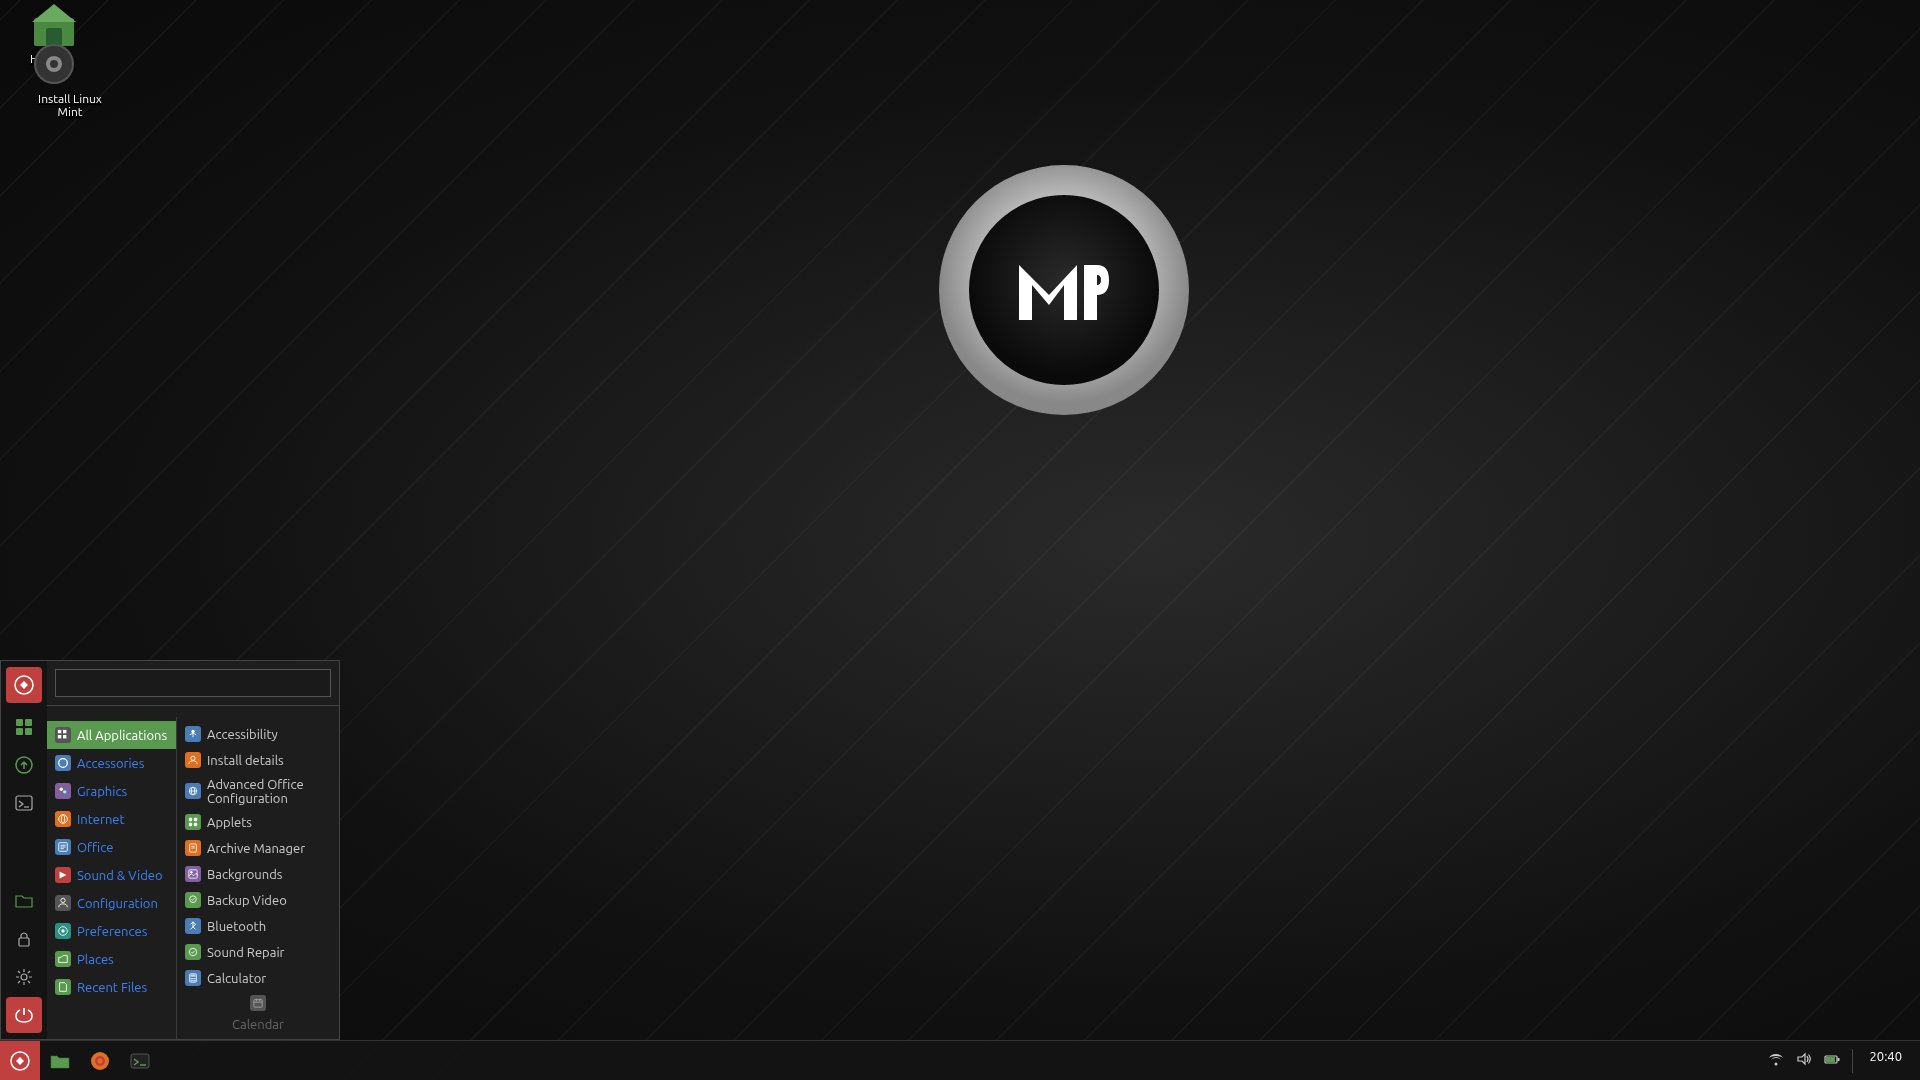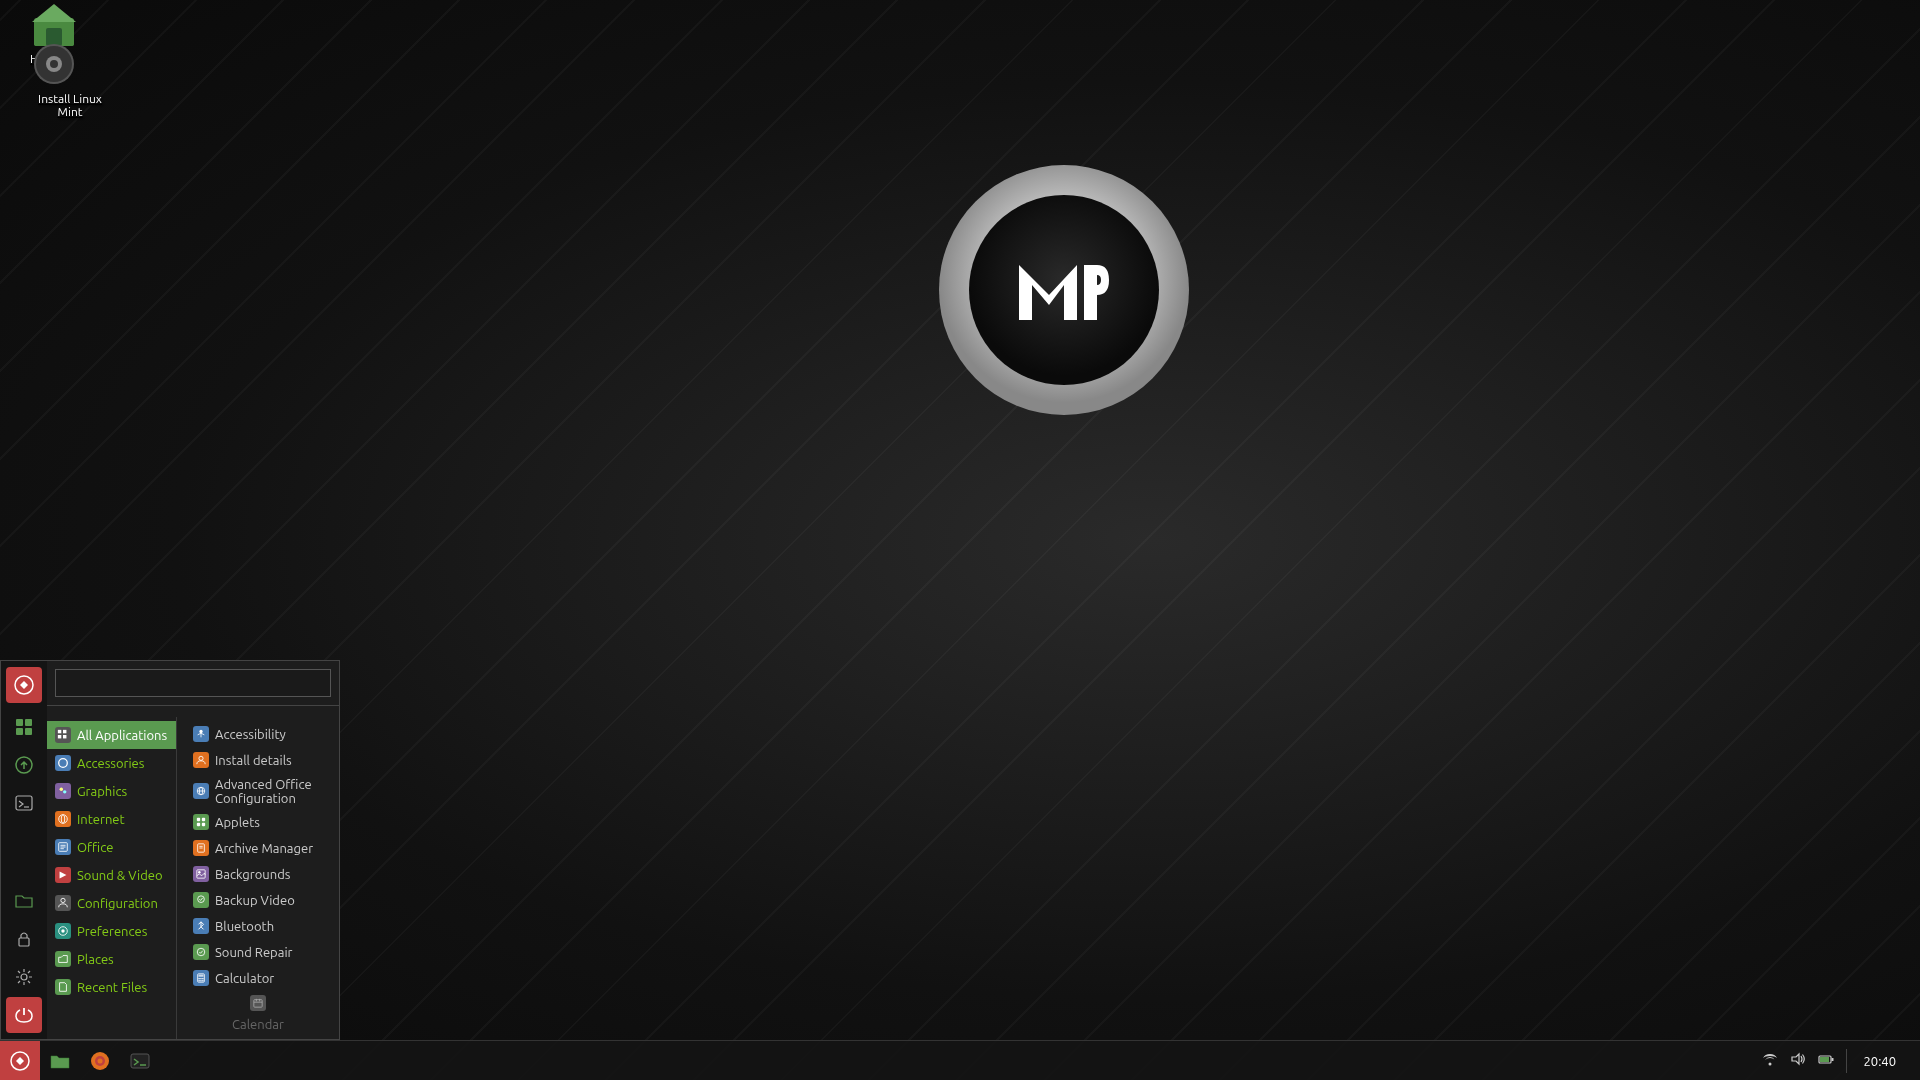--- a/index.html
+++ b/index.html
@@ -101,22 +101,21 @@
       height: 40px;
       display: flex;
       align-items: center;
       justify-content: center;
       cursor: pointer;
     }
 
     .taskbar-right {
       margin-left: auto;
       display: flex;
-      align-items: center;
-      padding-right: 16px;
+      padding-right: 10px;
       gap: 4px;
       color: white;
       font-size: 12px;
     }
 
     .taskbar-clock {
       color: white;
       font-size: 13px;
       padding: 0 8px;
     }
@@ -199,42 +198,42 @@
       border-right: 1px solid #3a3a3a;
       overflow-y: auto;
       padding: 4px 0;
     }
 
     .category-item {
       display: flex;
       align-items: center;
       padding: 5px 8px;
       cursor: pointer;
-      color: #84cc16;
+      color: #3b82f6;
       font-size: 13px;
       gap: 6px;
       min-height: 28px;
     }
 
     .category-item.active {
       background: #5a9a50;
       color: white;
     }
 
     
     .menu-apps {
       flex: 1;
       overflow-y: auto;
       padding: 4px 0;
     }
 
     .app-item {
       display: flex;
       align-items: center;
-      padding: 4px 16px;
+      padding: 4px 8px;
       cursor: pointer;
       color: #ccc;
       font-size: 13px;
       gap: 6px;
       min-height: 26px;
     }
 
     .app-item.disabled {
       color: #666;
       flex-direction: column;

